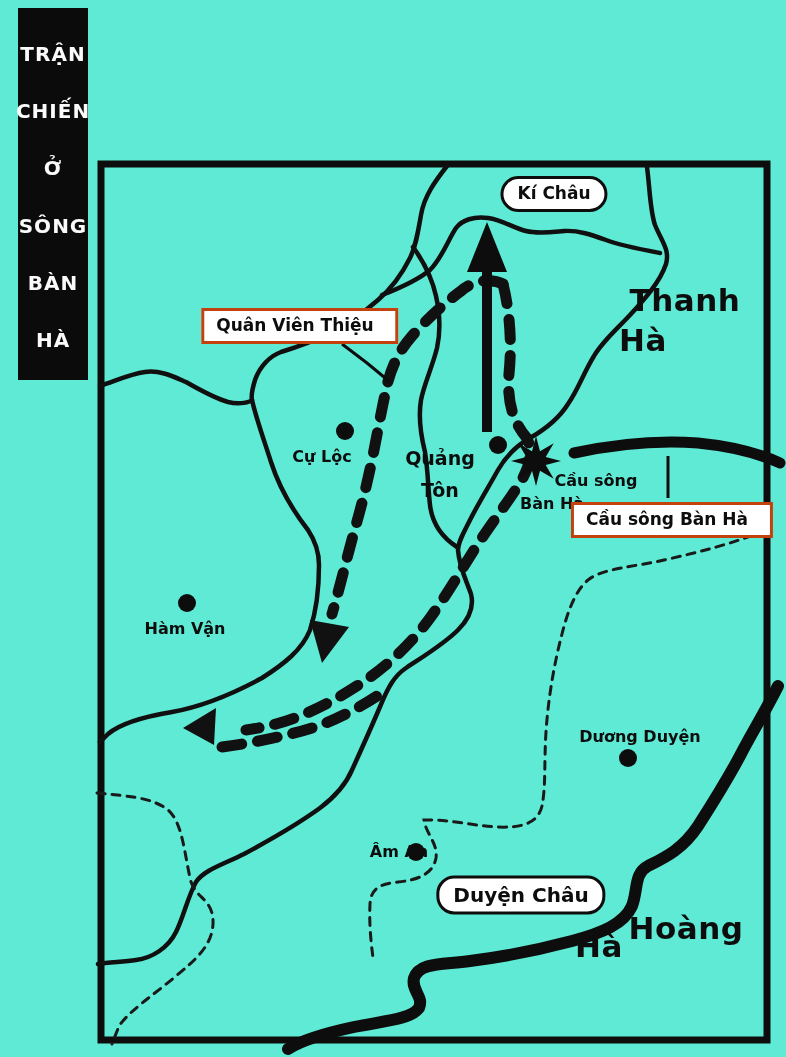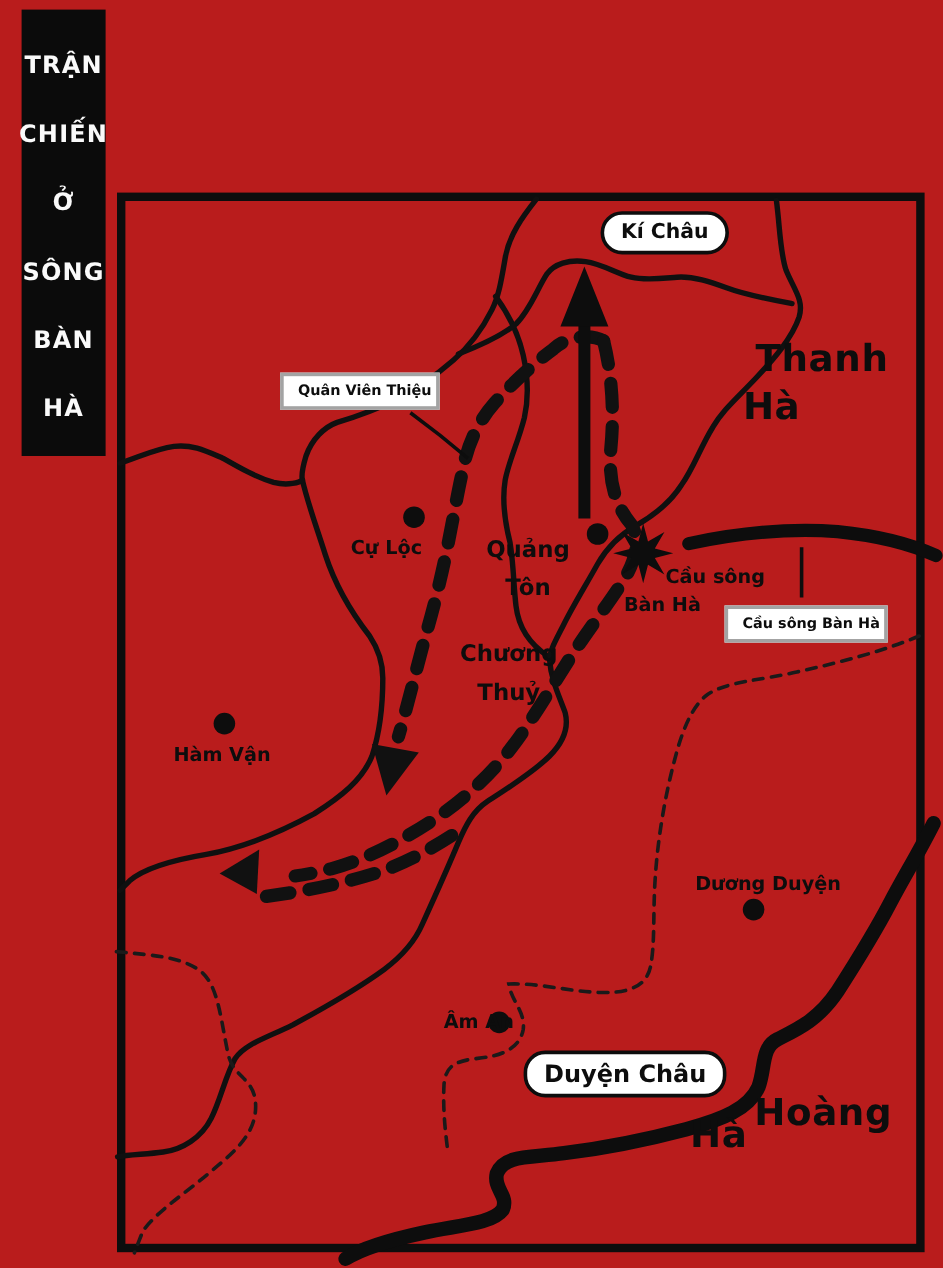--- a/index.html
+++ b/index.html
@@ -1,18 +1,18 @@
 <!DOCTYPE html>
 <html><head>
 <meta charset="utf-8">
 <style>
   html,body{margin:0;padding:0;background:#e9e9e9;}
   .stage{
     position:relative;width:786px;height:1057px;overflow:hidden;
-    background:#b91c1c;
+    background:#5eead4;
     font-family:"DejaVu Sans",sans-serif;
     color:#0d0d0d;
   }
   .map-svg{position:absolute;left:0;top:0;}
   
   .title-block{
     position:absolute;left:18px;top:8px;width:70px;height:372px;
     background:#0b0b0b;display:flex;flex-direction:column;
     justify-content:space-between;align-items:center;
     padding:36px 0 30px 0;box-sizing:border-box;
@@ -27,22 +27,22 @@
     font-weight:700;white-space:nowrap;line-height:1;
   }
   .town{font-size:16px;}
   .town2{font-size:19px;text-align:center;line-height:32px;}
   .region{font-size:31px;letter-spacing:0.5px;}
   .pill{
     background:#fff;border:3.5px solid #0d0d0d;border-radius:18px;
     padding:6px 14px 7px 14px;font-size:17px;
   }
   .callout-box{
-    background:#fff;border:3px solid #a3a3a3;
-    padding:6px 4px 7px 12px;font-size:12px;
+    background:#fff;border:3px solid #c2410c;
+    padding:6px 22px 7px 12px;font-size:17px;
   }
 </style>
 </head>
 <body>
 
 <div class="stage">
 
   <svg class="map-svg" width="786" height="1057" viewBox="0 0 786 1057">
 
     <rect x="101" y="164" width="666" height="876" fill="none" stroke="#0d0d0d" stroke-width="7"></rect>
@@ -136,24 +136,20 @@
   <div class="lbl town2" style="left:440px;top:474px;">
     <div>Quảng</div>
     <div>Tôn</div>
   </div>
 
   <div class="lbl town" style="left:596px;top:481px;">Cầu sông</div>
   <div class="lbl town" style="left:552px;top:504px;">Bàn Hà</div>
 
   <div class="lbl callout-box" style="left:672px;top:520px;">Cầu sông Bàn Hà</div>
 
-  <div class="lbl town2" style="left:424px;top:561px;">
-    <div>Chương</div>
-    <div>Thuỷ</div>
-  </div>
 
   <div class="lbl town" style="left:185px;top:629px;">Hàm Vận</div>
 
   <div class="lbl town" style="left:640px;top:737px;">Dương Duyện</div>
 
   <div class="lbl town" style="left:399px;top:852px;">Âm An</div>
 
   <div class="lbl pill" style="left:521px;top:895px;font-size:20px;">Duyện Châu</div>
 
   <div class="lbl region" style="left:685px;top:300px;">Thanh</div>

